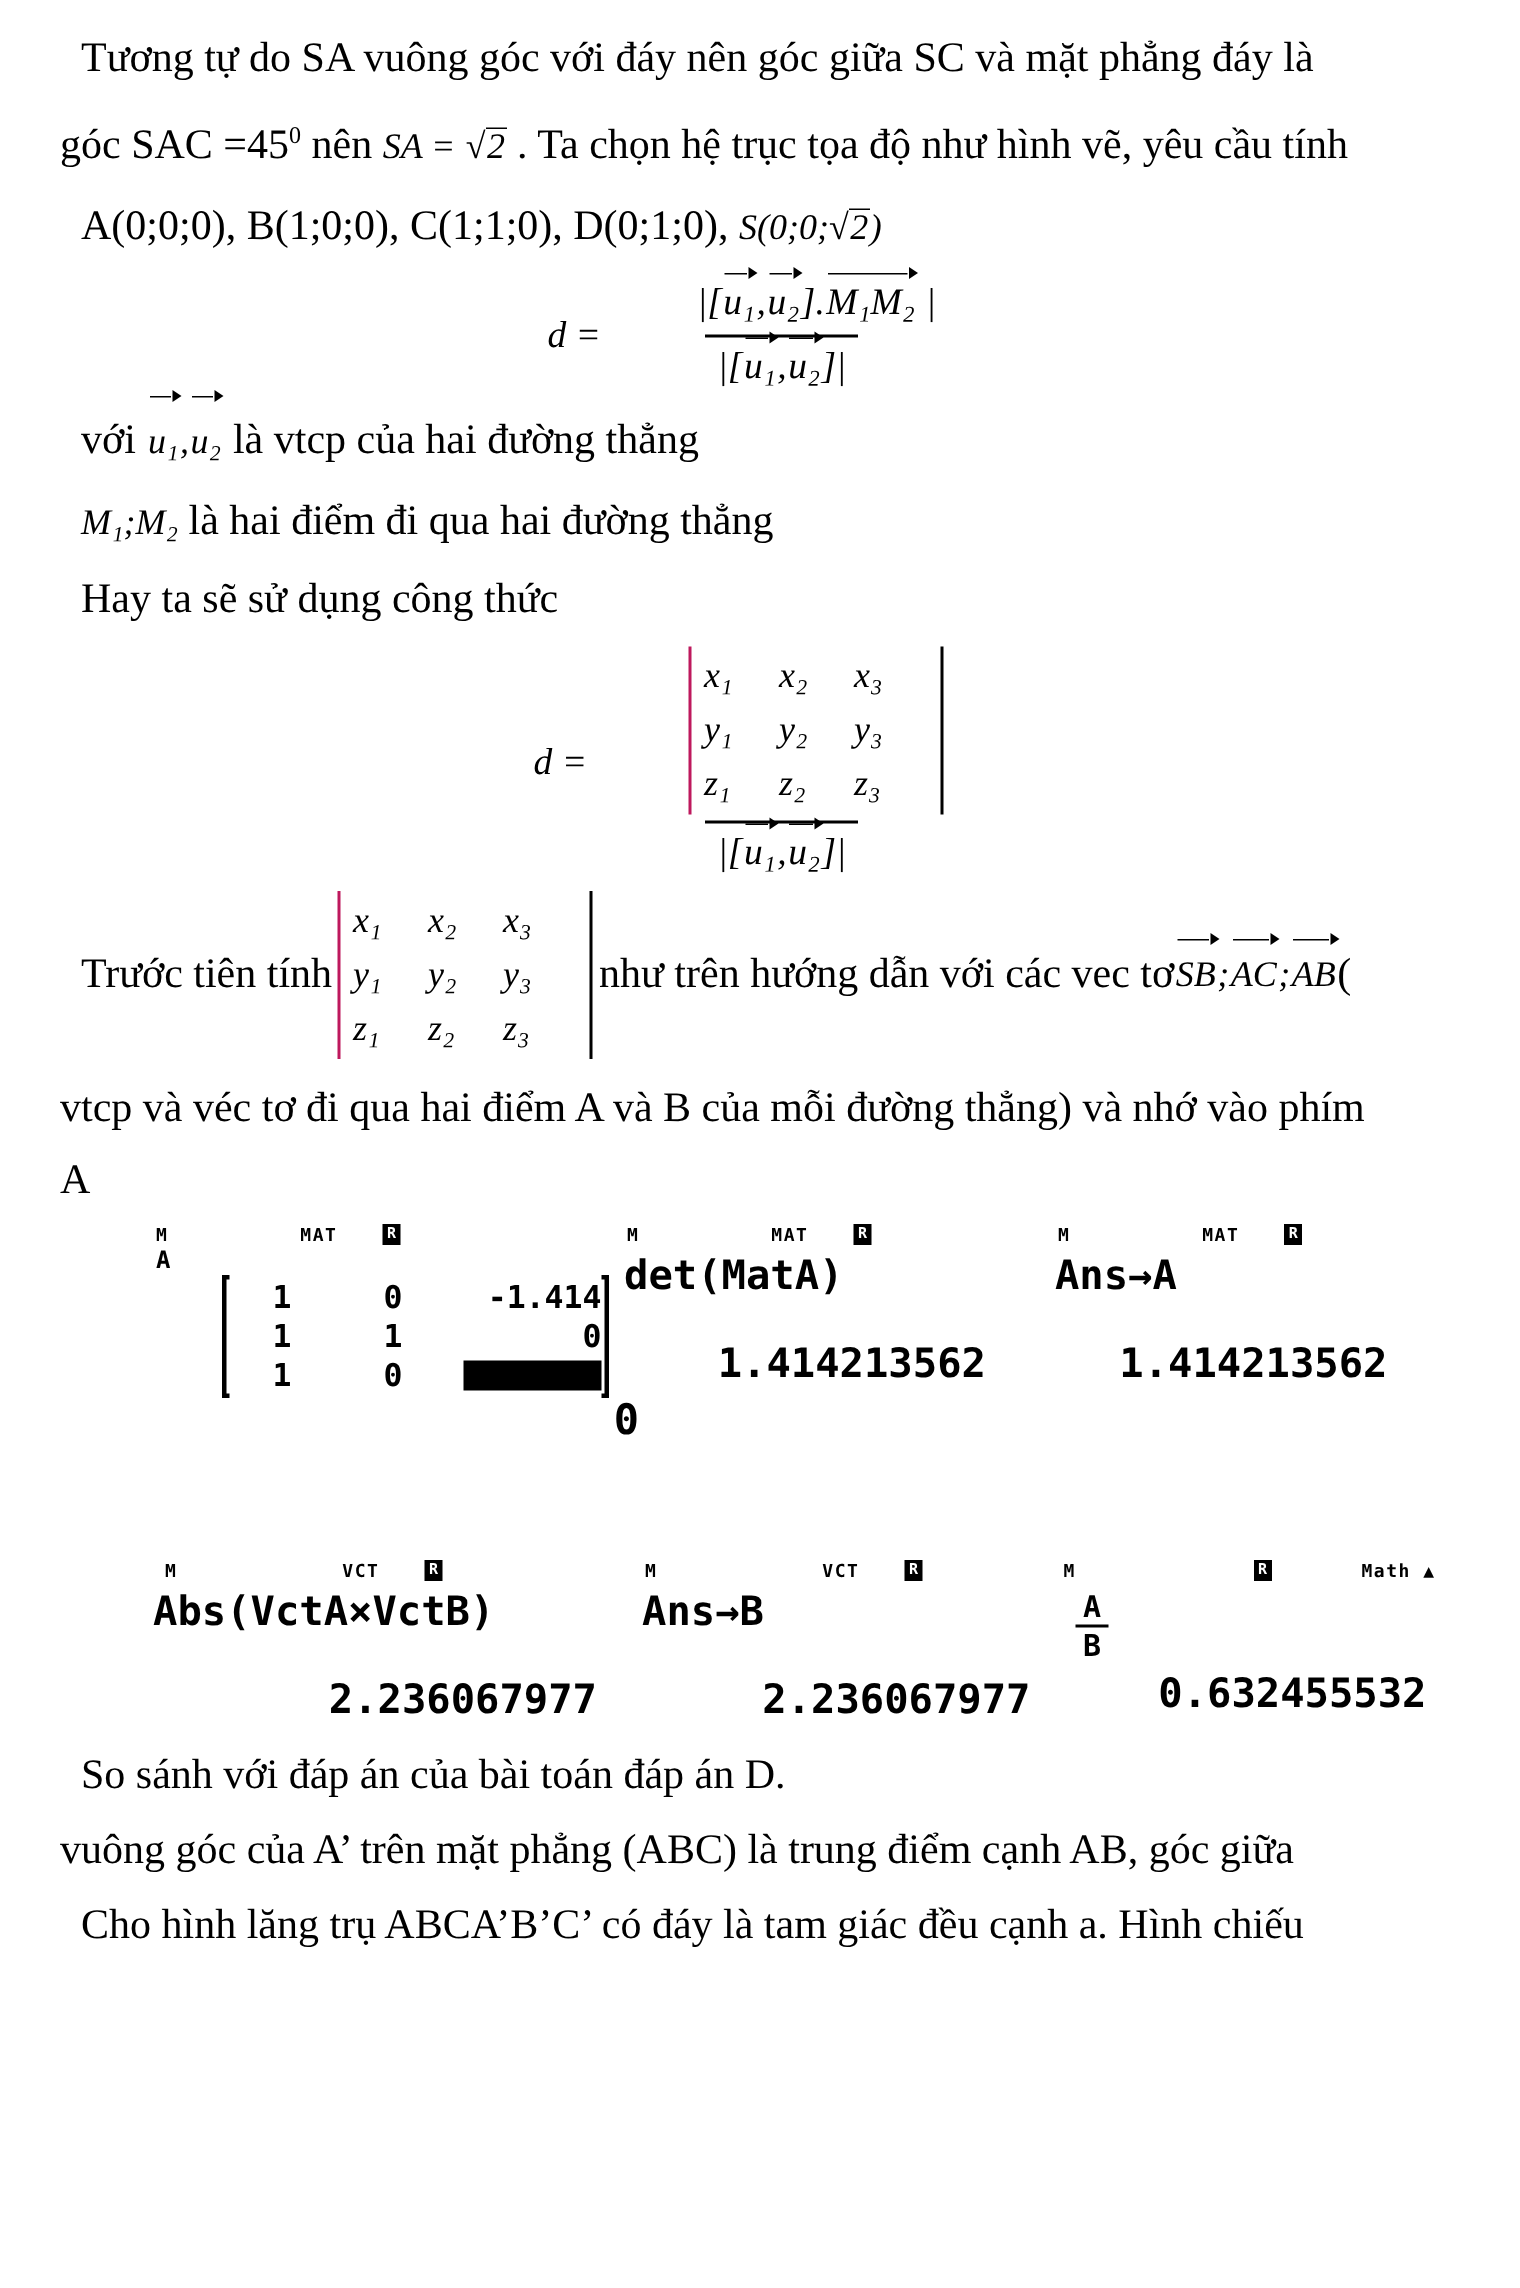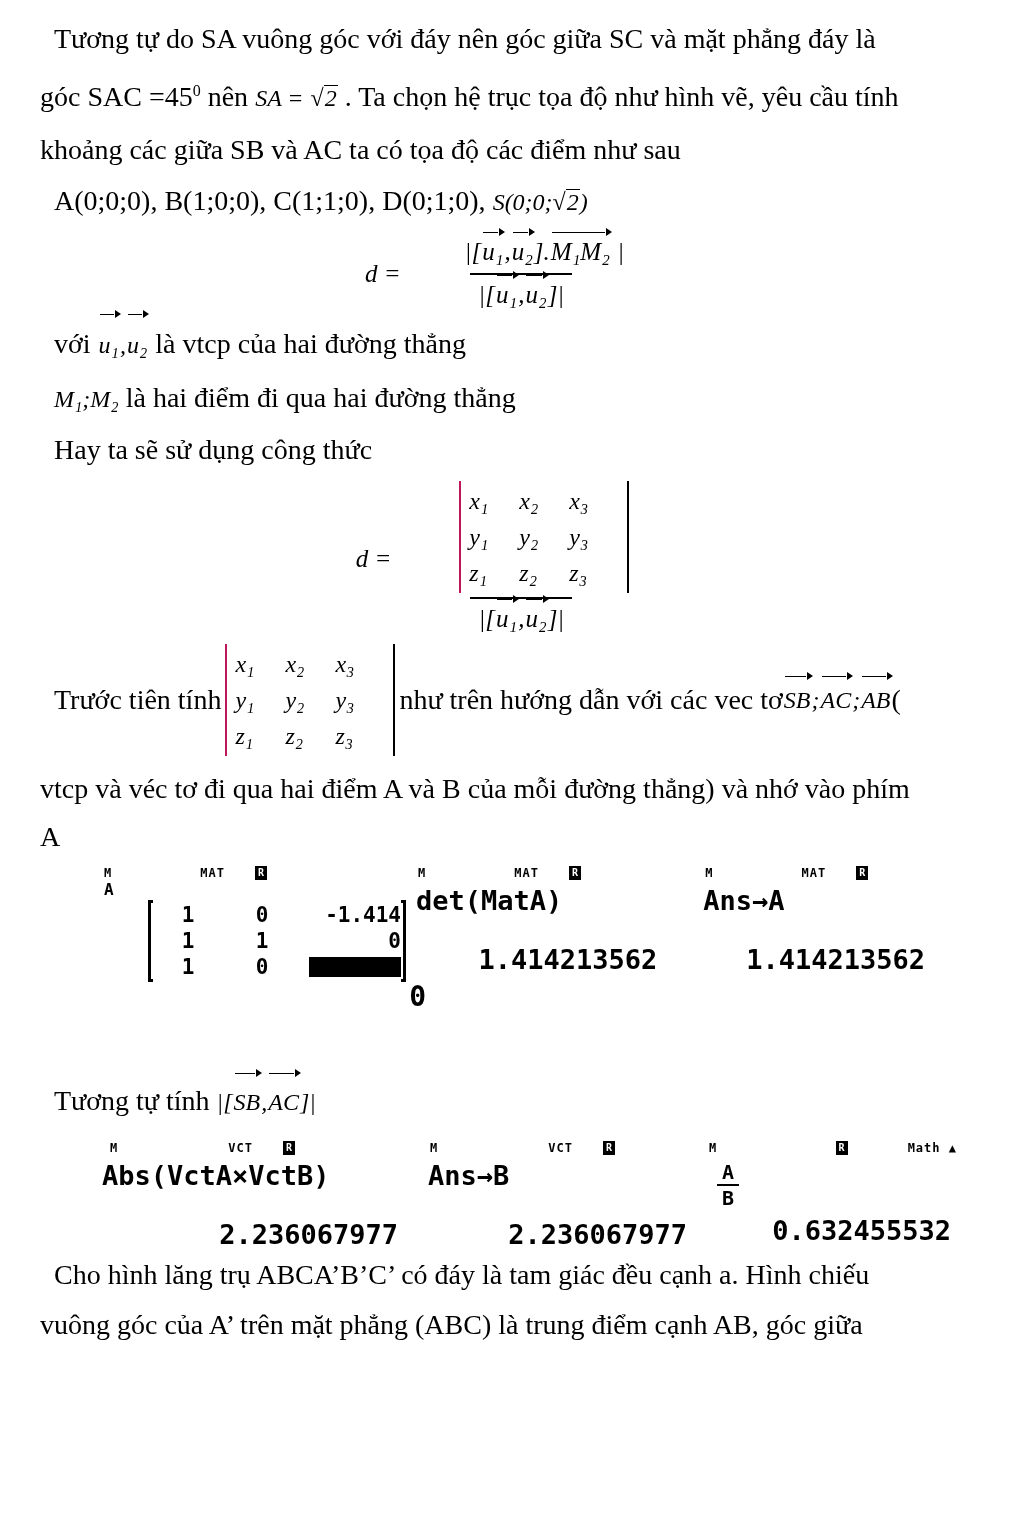--- a/index.html
+++ b/index.html
@@ -63,21 +63,20 @@
 <body>
 
 <div class="doc">
 
   <div class="line ind"><span>Tương tự do SA vuông góc với đáy nên góc giữa SC và mặt phẳng đáy là</span></div>
 
   <div class="line" style="line-height:54px;">
     <span>góc SAC =45</span><sup>0</sup><span> nên </span><span class="mathsmall">SA =</span> <span class="mathsmall sqrt-sign">√</span><span class="mathsmall sqrt-arg">2</span><span> . Ta chọn hệ trục tọa độ như hình vẽ, yêu cầu tính</span>
   </div>
 
-  <div class="line"><span>khoảng các giữa SB và AC ta có tọa độ các điểm như sau</span></div>
 
   <div class="line ind" style="line-height:52px;">
     <span>A(0;0;0), B(1;0;0), C(1;1;0), D(0;1;0),</span>
     <span class="mathsmall"><span>S(0;0;</span><span class="sqrt-sign">√</span><span class="sqrt-arg">2</span><span>)</span></span>
   </div>
 
 
   <div class="formula-center" style="margin:6px 0 4px 0;">
     <span class="f-lhs">d =</span>
     <span class="frac">
@@ -195,23 +194,20 @@
         <span class="s-mode">MAT</span>
         <span class="s-badge">R</span>
       </div>
       <div class="expr">Ans→A</div>
       <div class="result">1.414213562</div>
     </div>
   </div>
 
   <div class="spacer70"></div>
 
-  <div class="line ind">
-    <span>Tương tự tính </span><span class="mathsmall">|[</span><span class="vec mathsmall">SB</span><span class="mathsmall">,</span><span class="vec mathsmall">AC</span><span class="mathsmall">]|</span>
-  </div>
 
   <div class="calc-row calc-row2 row2" style="margin-top:14px;padding-left:62px;">
     <div class="calc-panel" style="width:302px;">
       <div class="status">
         <span>M</span>
         <span class="s-mode">VCT</span>
         <span class="s-badge">R</span>
       </div>
       <div class="expr">Abs(VctA×VctB)</div>
       <div class="result">2.236067977</div>
@@ -235,18 +231,19 @@
       </div>
       <div class="mini-frac">
         <span>A</span>
         <span class="mini-bar"></span>
         <span>B</span>
       </div>
       <div class="result" style="margin-top:6px;">0.632455532</div>
     </div>
   </div>
 
-
-
+  <div class="line ind" style="margin-top:10px;"><span>So sánh với đáp án của bài toán đáp án D.</span></div>
+
+
+  <div class="line"><span>vuông góc của A’ trên mặt phẳng (ABC) là trung điểm cạnh AB, góc giữa</span></div>
   <div class="line ind"><span>Cho hình lăng trụ ABCA’B’C’ có đáy là tam giác đều cạnh a. Hình chiếu</span></div>
-  <div class="line"><span>vuông góc của A’ trên mặt phẳng (ABC) là trung điểm cạnh AB, góc giữa</span></div>
 
 </div>
 
 </body></html>

